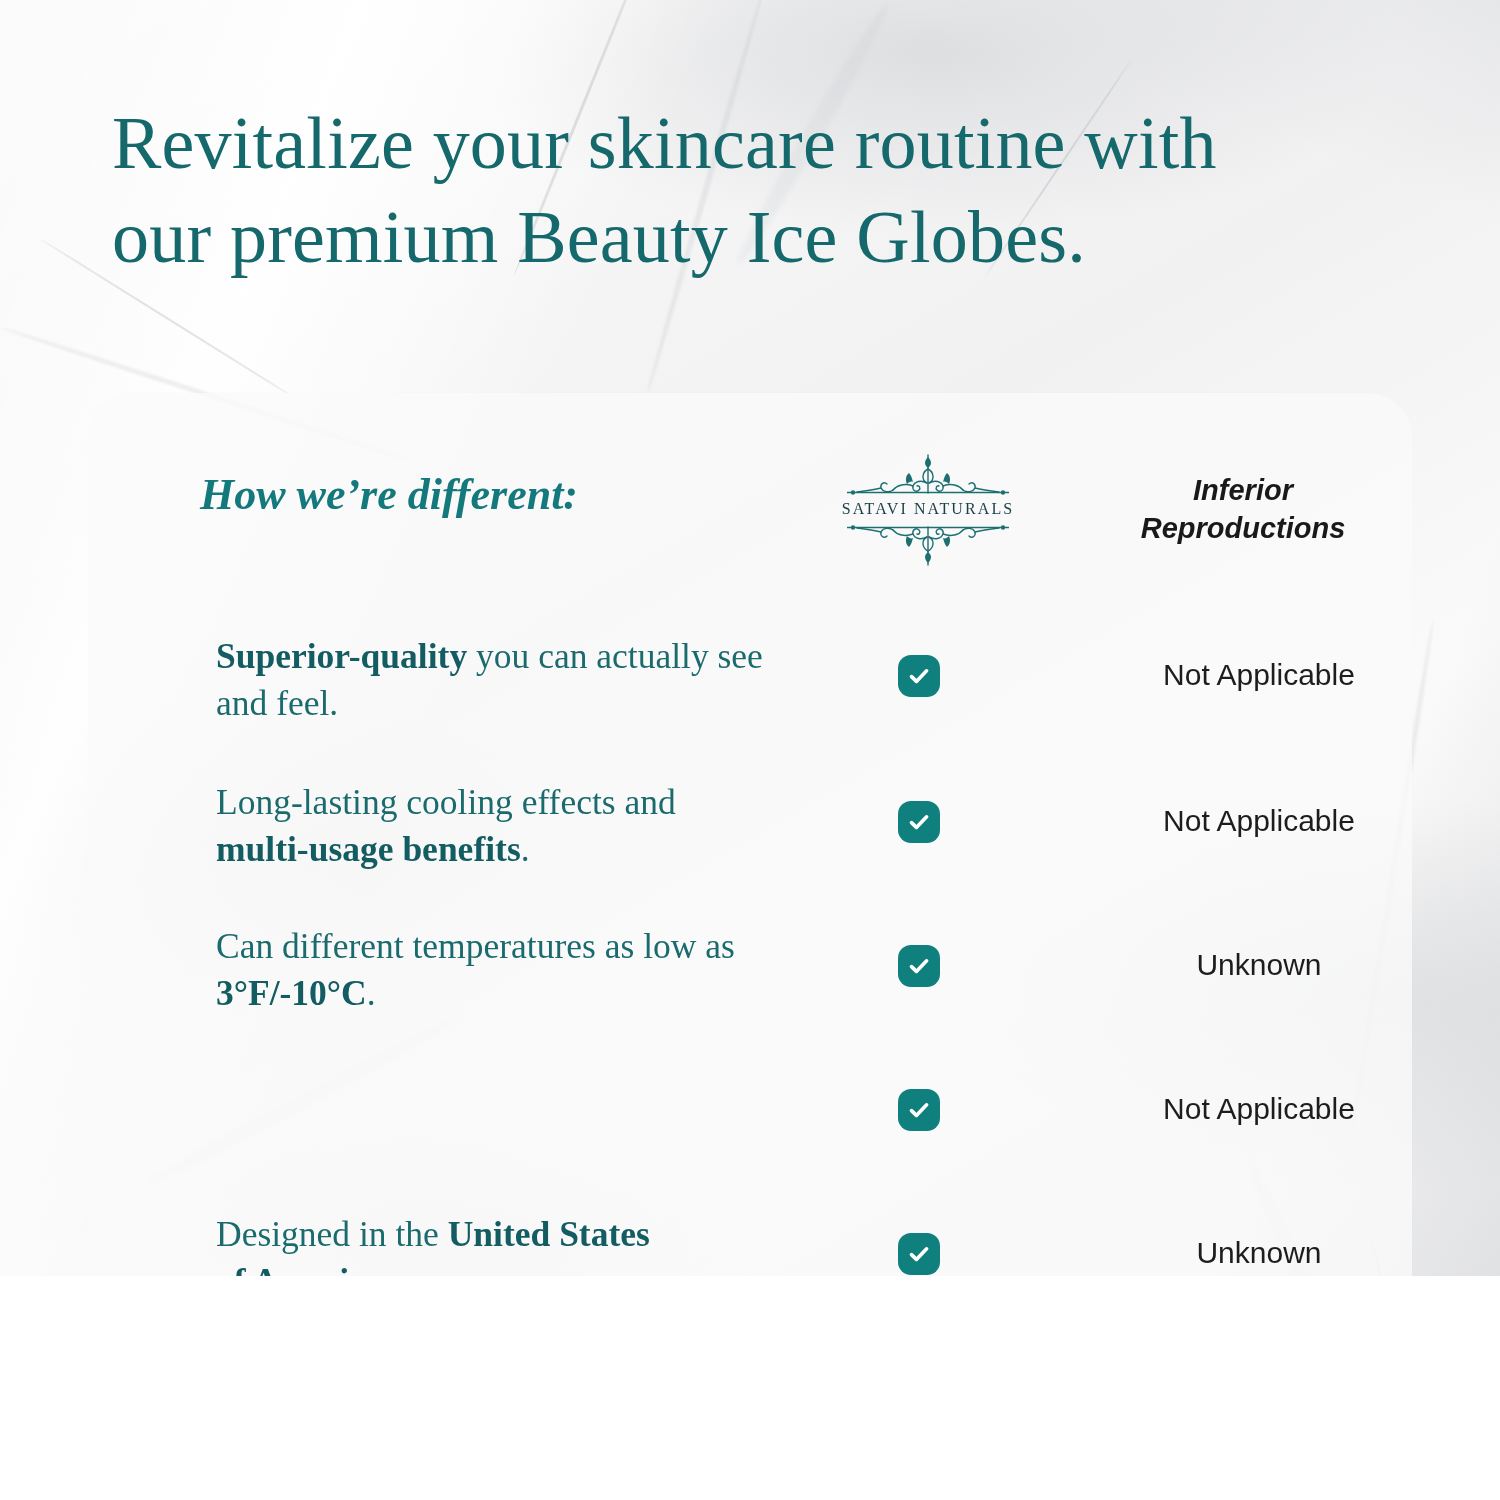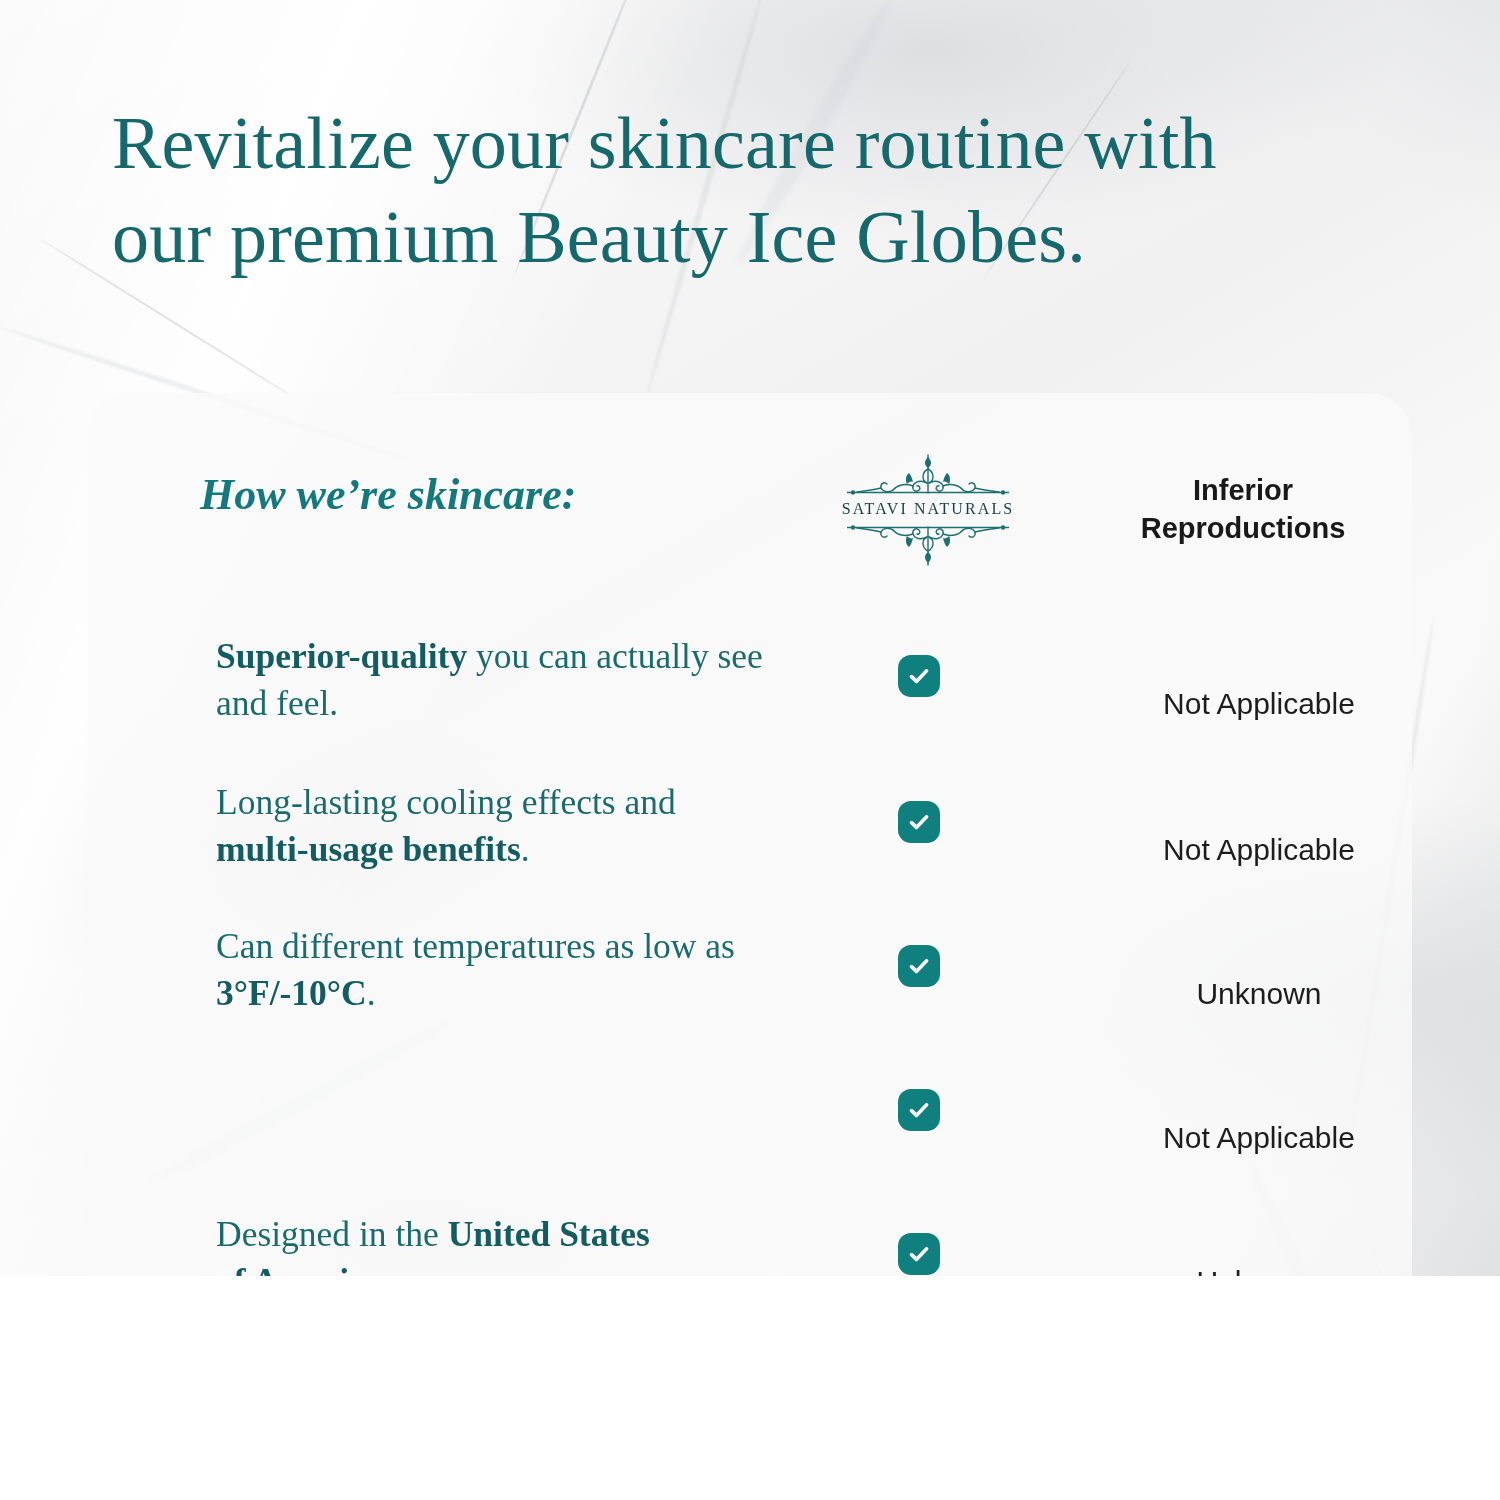--- a/index.html
+++ b/index.html
@@ -113,20 +113,21 @@
     white-space: nowrap;
   }
 
   .col-head-right {
     position: absolute;
     left: 1010px;
     top: 78px;
     width: 290px;
     text-align: center;
     font-family: "Liberation Sans", sans-serif;
+    font-style: italic;
     font-weight: bold;
     font-size: 29px;
     line-height: 38px;
     color: #191919;
   }
 
   
   .row {
     position: absolute;
     left: 16px;
@@ -162,21 +163,20 @@
   .rep {
     position: absolute;
     left: 1010px;
     top: 20px;
     width: 290px;
     text-align: center;
     font-family: "Liberation Sans", sans-serif;
     font-size: 30px;
     line-height: 44px;
     color: #1d1d1d;
-    margin-top: 29px;
   }
 </style>
 </head>
 <body>
 
 <div class="page">
 
   <div class="marble"></div>
 
   <div class="vein" style="left:640px;top:-40px;width:3px;height:340px;transform:rotate(22deg);"></div>
@@ -193,21 +193,21 @@
 
   <div class="hero">
     <div class="hero-line">Revitalize your skincare routine with</div>
     <div class="hero-line">our premium Beauty Ice Globes.</div>
   </div>
 
   <div class="card">
 
     <div class="table-head">
 
-      <div class="col-title">How we’re skincare:</div>
+      <div class="col-title">How we’re different:</div>
 
       <div class="logo">
         <svg width="210" height="46" viewBox="0 0 210 46">
           <g fill="none" stroke="#1d6f72" stroke-width="1.4" stroke-linecap="round">
             <path d="M105 2 L105 40"></path>
             <path d="M105 4 C101 8 101 12 105 15 C109 12 109 8 105 4 Z" fill="#1d6f72" stroke="none"></path>
             <path d="M105 16 C99 19 98 27 104 30"></path>
             <path d="M105 16 C111 19 112 27 106 30"></path>
             <path d="M104 30 C98 27 92 28 90 33 C89 37 93 40 96 37 C98 35 96 32 94 33"></path>
             <path d="M106 30 C112 27 118 28 120 33 C121 37 117 40 114 37 C112 35 114 32 116 33"></path>

